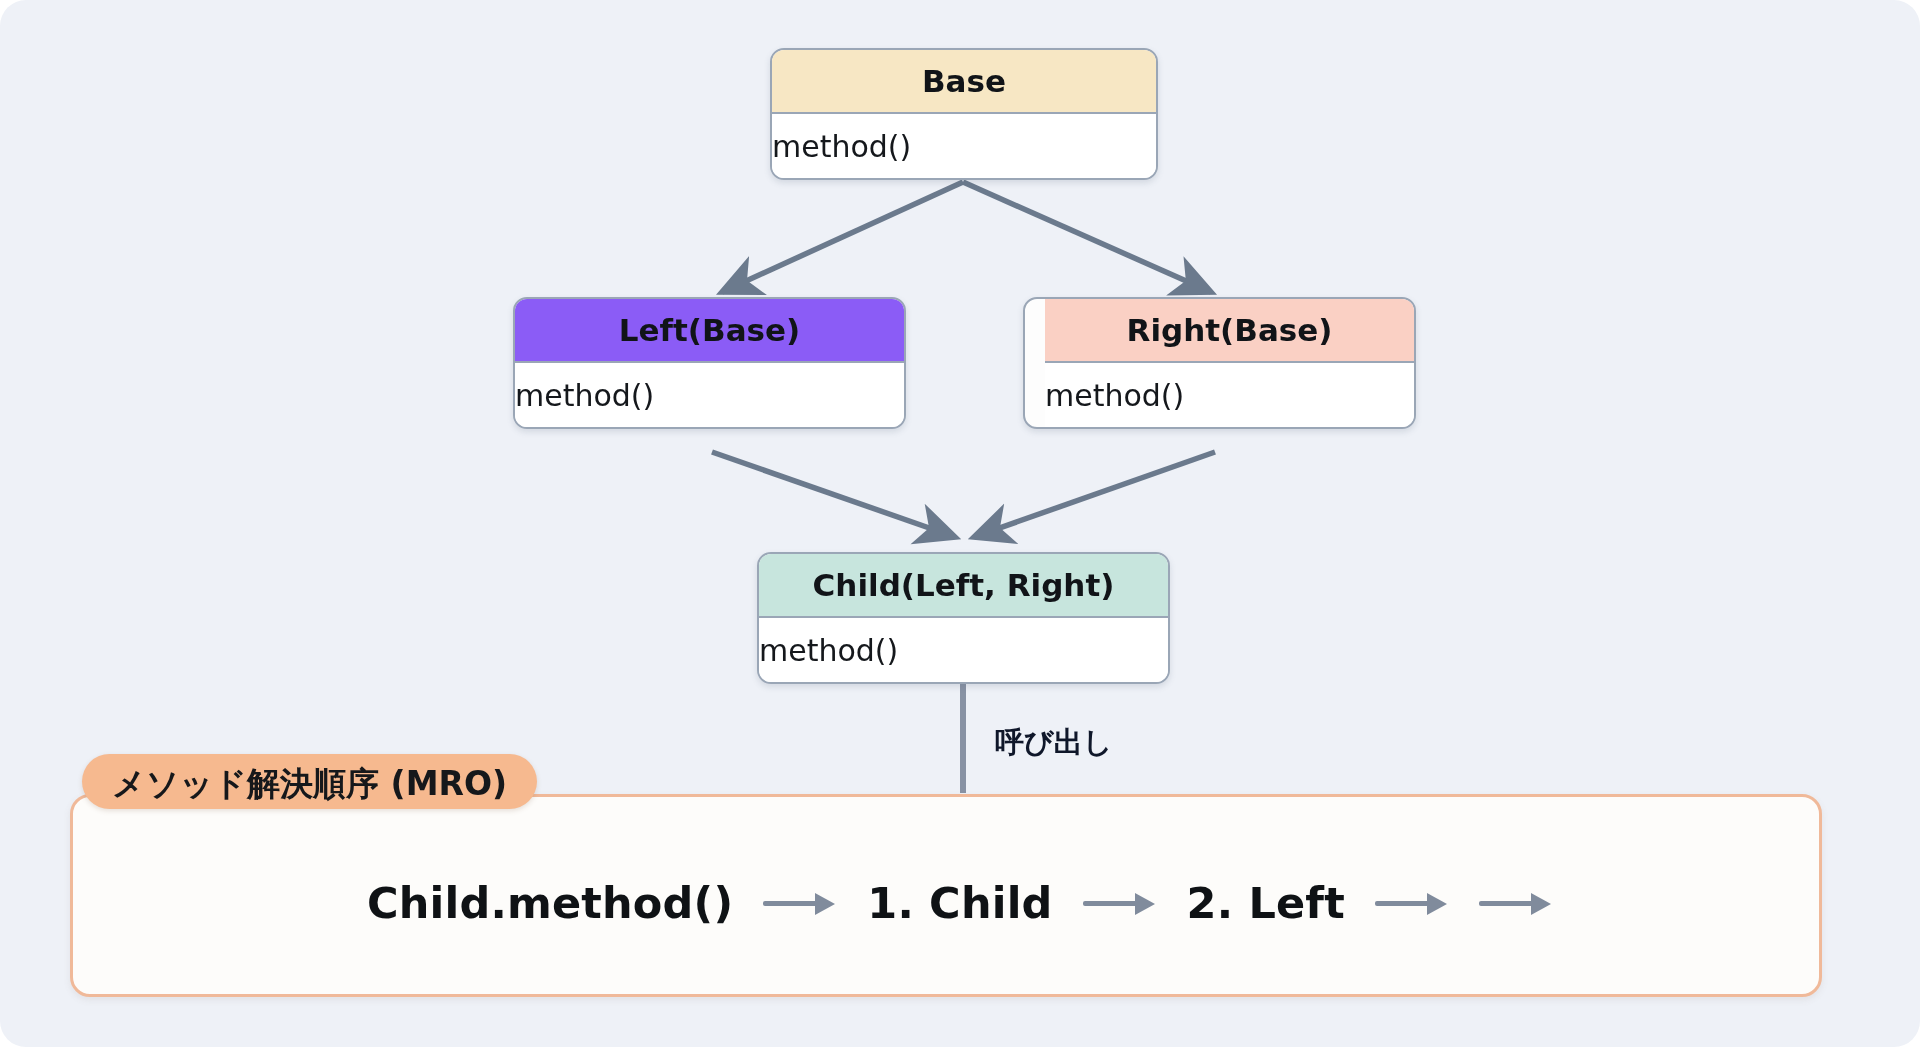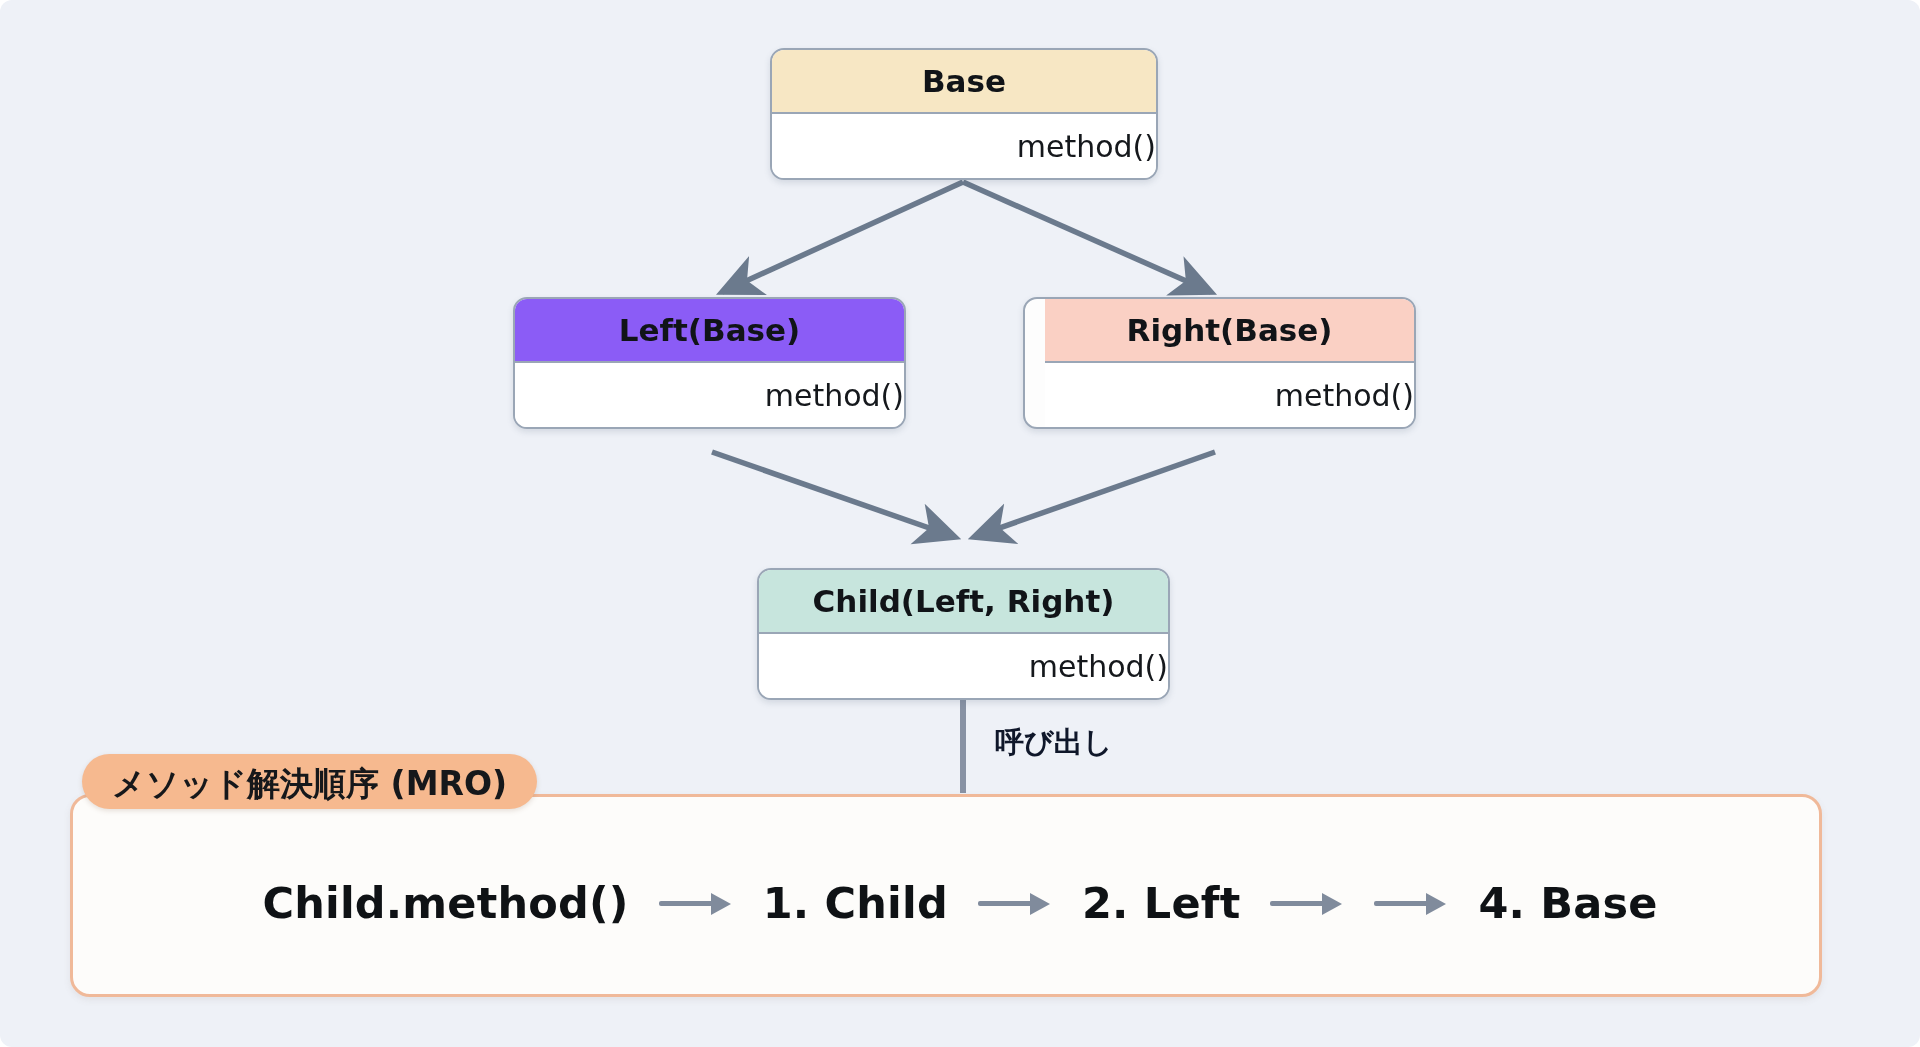--- a/index.html
+++ b/index.html
@@ -6,21 +6,21 @@
   html,body{margin:0;padding:0;}
   body{
     width:1920px;height:1047px;
     background:#ffffff;
     font-family:"DejaVu Sans","Liberation Sans",sans-serif;
     overflow:hidden;
   }
   #canvas{
     position:absolute;left:0;top:0;width:1920px;height:1047px;
     background:#eef1f7;
-    border-radius:12px;
+    border-radius:26px;
     overflow:hidden;
   }
   #svg-layer{position:absolute;left:0;top:0;width:1920px;height:1047px;pointer-events:none;}
 
   
   .class-box{
     position:absolute;
     border:2px solid #9aa6b6;
     border-radius:14px;
     background:#fdfdfd;
@@ -30,33 +30,33 @@
   }
   .class-head{
     height:62px;line-height:62px;
     text-align:center;
     font-size:31px;font-weight:bold;color:#111418;
     border-bottom:2px solid #9aa6b6;
     white-space:nowrap;
   }
   .class-body{
     height:66px;line-height:66px;
-    text-align:right;
+    text-align:left;
     font-size:30px;color:#15181c;
     background:#ffffff;
     white-space:nowrap;
   }
 
   #box-base{left:770px;top:48px;width:388px;height:132px;}
   #box-base  .class-head{background:#f7e7c4;}
   #box-left{left:513px;top:297px;width:393px;height:132px;}
   #box-left  .class-head{background:#8b5cf6;}
   #box-right{left:1023px;top:297px;width:393px;height:132px;padding-left:20px;}
   #box-right .class-head{background:#fad0c4;}
-  #box-child{left:757px;top:568px;width:413px;height:132px;}
+  #box-child{left:757px;top:552px;width:413px;height:132px;}
   #box-child .class-head{background:#c7e5dd;}
 
   
   #mro-panel{
     position:absolute;left:70px;top:794px;width:1752px;height:203px;
     border:3px solid #f0b999;
     border-radius:20px;
     background:#fdfcfa;
     box-sizing:border-box;
     box-shadow:0 3px 7px rgba(120,100,90,.10);
@@ -159,16 +159,15 @@
   <div id="mro-badge">メソッド解決順序 (MRO)</div>
 
   <div id="mro-chain">
       <span class="chain-item">Child.method()</span>
       <span class="chain-arrow"></span>
       <span class="chain-item">1. Child</span>
       <span class="chain-arrow"></span>
       <span class="chain-item">2. Left</span>
       <span class="chain-arrow"></span>
       <span class="chain-arrow"></span>
-      <span class="chain-item">4. Base</span>
     </div>
 
 </div>
 
 </body></html>

